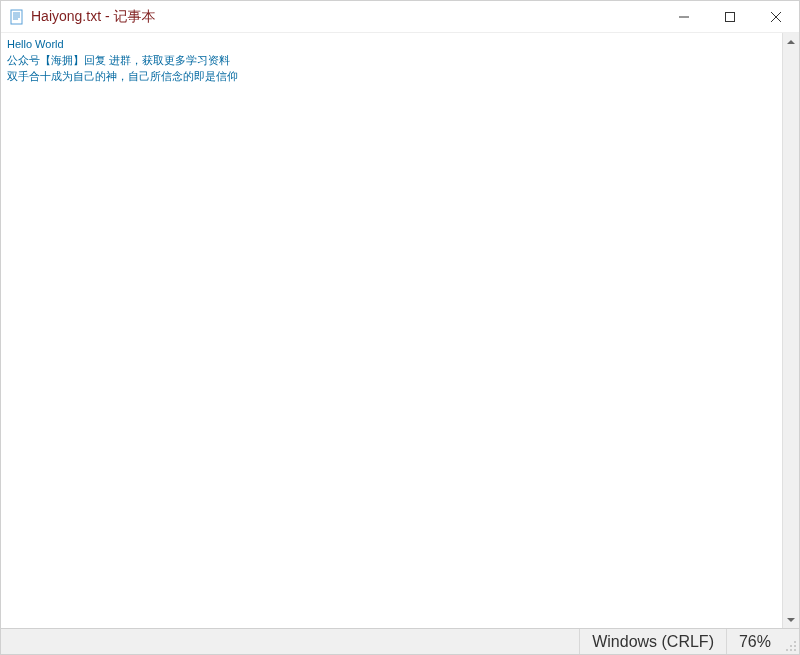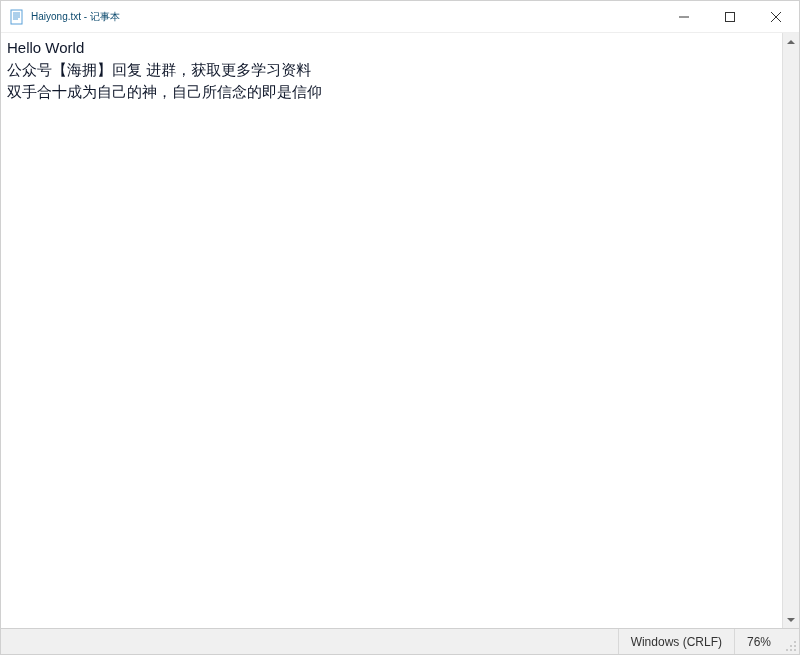--- a/index.html
+++ b/index.html
@@ -32,22 +32,22 @@
     }
     .titlebar-icon {
       width: 16px;
       height: 16px;
       margin-right: 6px;
       display: inline-flex;
       align-items: center;
       justify-content: center;
     }
     .titlebar-title {
-      font-size: 10px;
-      color: #0c4a6e;
+      font-size: 14px;
+      color: #7f1d1d;
       flex: 0 0 auto;
     }
     .titlebar-spacer {
       flex: 1;
     }
     .win-controls {
       display: flex;
       height: 100%;
     }
     .win-btn {
@@ -78,23 +78,23 @@
       text-decoration: underline;
     }
     .content-wrap {
       flex: 1;
       display: flex;
       overflow: hidden;
     }
     .text-area {
       flex: 1;
       padding: 4px 6px;
-      font-size: 15px;
+      font-size: 11px;
       line-height: 1.45;
-      color: #0f172a;
+      color: #0369a1;
       white-space: pre-wrap;
       overflow: auto;
       font-family: "Microsoft YaHei", Consolas, sans-serif;
     }
     .scrollbar-v {
       width: 17px;
       background: #f0f0f0;
       border-left: 1px solid #e0e0e0;
       display: flex;
       flex-direction: column;
@@ -110,21 +110,21 @@
     }
     .scroll-track {
       flex: 1;
     }
     .statusbar {
       height: 26px;
       background: #f0f0f0;
       border-top: 1px solid #d0d0d0;
       display: flex;
       align-items: center;
-      font-size: 12px;
+      font-size: 16px;
       color: #333;
     }
     .status-spacer {
       flex: 1;
     }
     .status-cell {
       padding: 0 12px;
       border-left: 1px solid #d8d8d8;
       height: 100%;
       display: flex;

